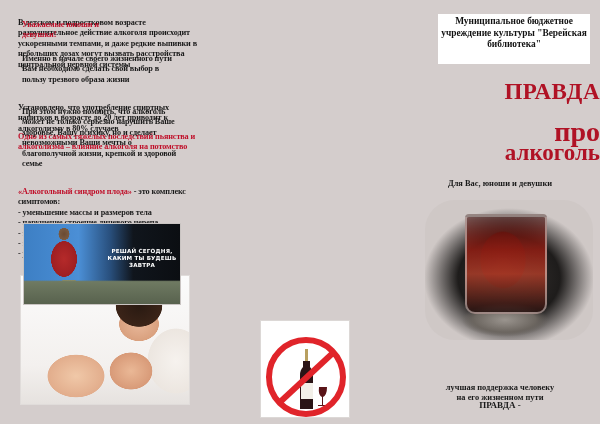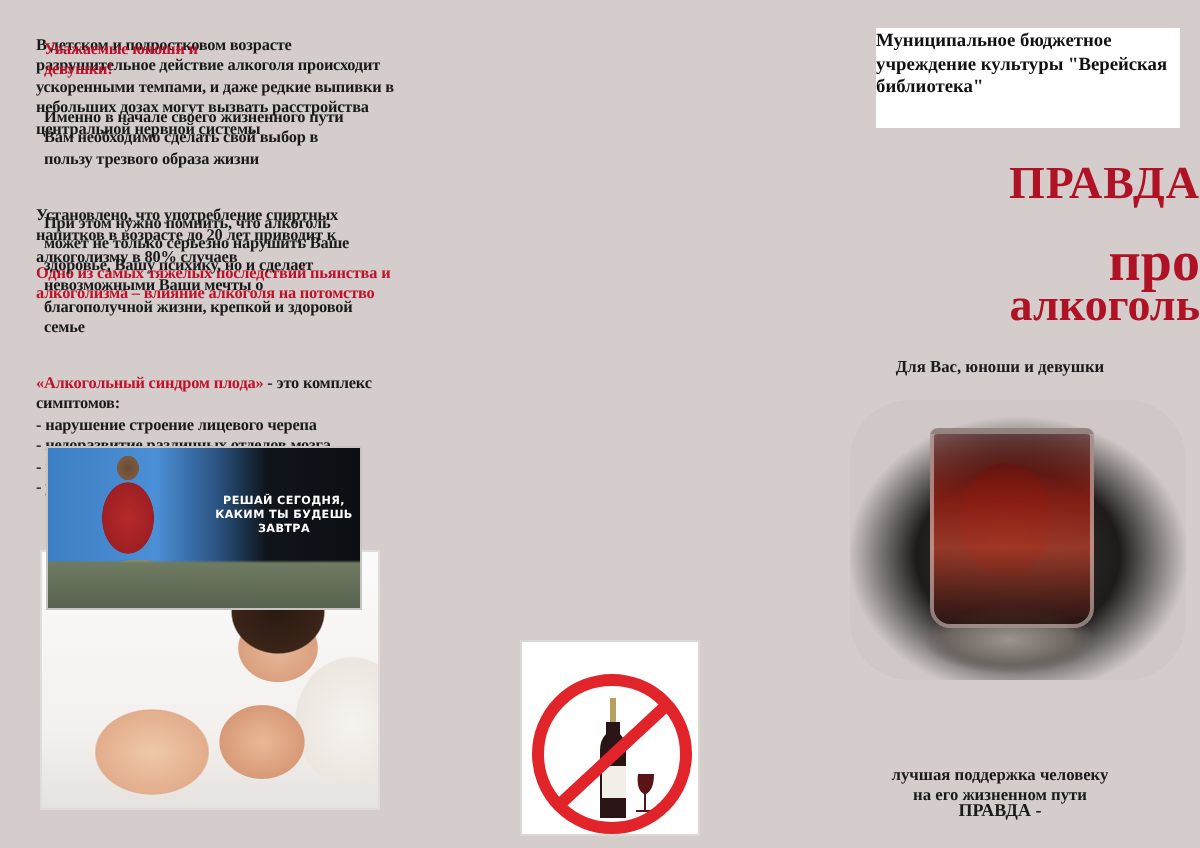--- a/index.html
+++ b/index.html
@@ -69,20 +69,21 @@
     .no-alcohol {
       position: absolute; left: 260px; top: 320px; width: 90px; height: 98px;
       background: #ffffff;
       border: 1px solid #dcd8d6;
     }
 
     
     .org-box {
       position: absolute; left: 438px; top: 14px; width: 152px; height: 50px;
       background: #ffffff;
+      text-align: center;
       font-size: 9.4px; font-weight: bold; line-height: 11.6px;
       padding-top: 2px;
       color: #111;
     }
     .title {
       position: absolute; left: 400px; width: 200px; text-align: right;
       color: #b01225; font-weight: bold; font-family: "Liberation Serif", serif;
     }
     #t1 { top: 79px; font-size: 23px; letter-spacing: 0.5px; }
     #t2 { top: 116px; font-size: 28px; }
@@ -117,20 +118,21 @@
   </style>
 </head>
 <body>
 
 <div class="panel panel-left"></div>
 <p class="txt" id="p1">В детском и подростковом возрасте разрушительное действие алкоголя происходит ускоренными темпами, и даже редкие выпивки в небольших дозах могут вызвать расстройства центральной нервной системы</p>
 <p class="txt" id="p2">Установлено, что употребление спиртных напитков в возрасте до 20 лет приводит к алкоголизму в 80% случаев</p>
 <p class="txt red" id="p3">Одно из самых тяжелых последствий пьянства и алкоголизма – влияние алкоголя на потомство</p>
 <div class="txt" id="p4">
   <span class="red">«Алкогольный синдром плода»</span><span> - это комплекс симптомов:</span>
+  <span class="line">- уменьшение массы и размеров тела</span>
   <span class="line">- нарушение строение лицевого черепа</span>
   <span class="line">- недоразвитие различных отделов мозга</span>
   <span class="line">- врожденные уродства</span>
   <span class="line">- умственная отсталость</span>
 </div>
 <div class="photo-mother" title="mother-with-baby-photo"></div>
 
 <div class="panel panel-mid"></div>
 <p class="txt red" id="m1" style="width:90px;">Уважаемые юноши и девушки!</p>
 <p class="txt" id="m2" style="width:158px;">Именно в начале своего жизненного пути Вам необходимо сделать свой выбор в пользу трезвого образа жизни</p>

